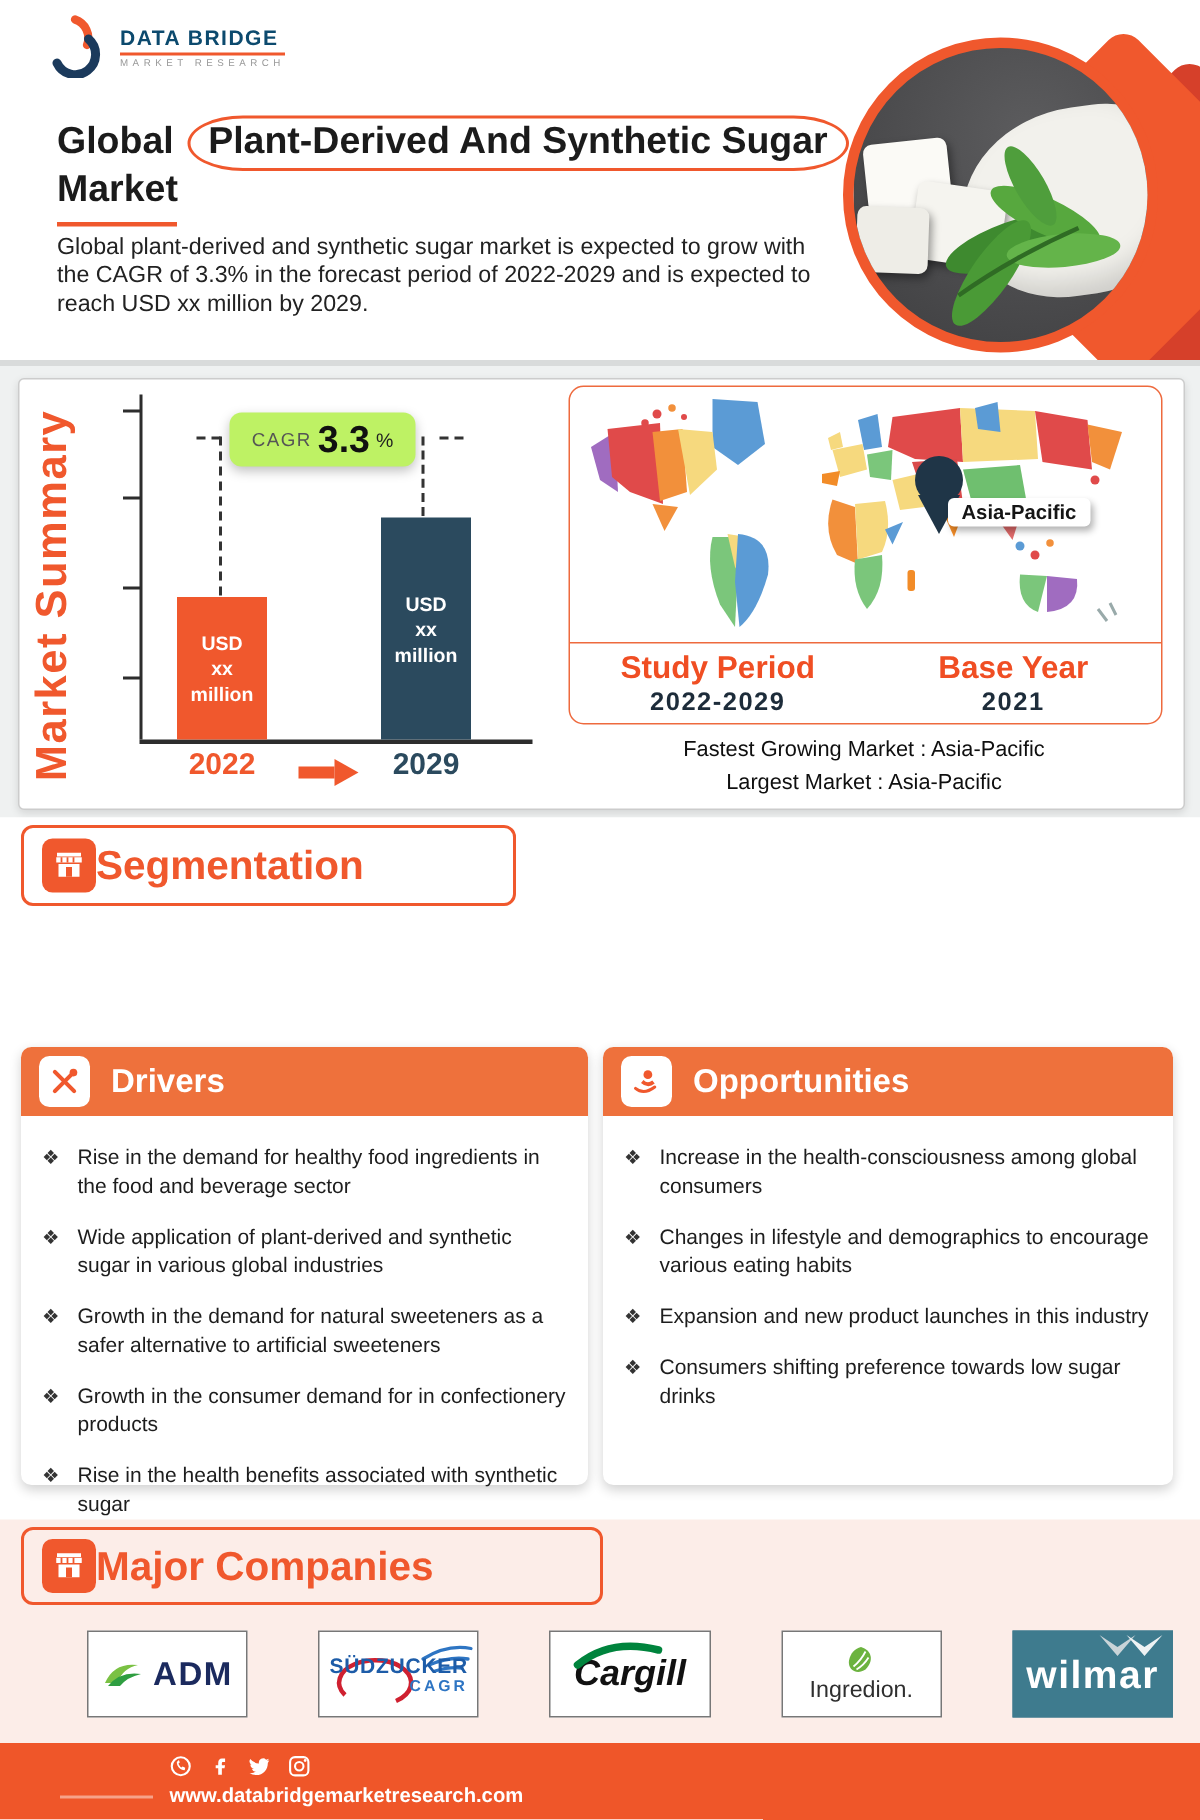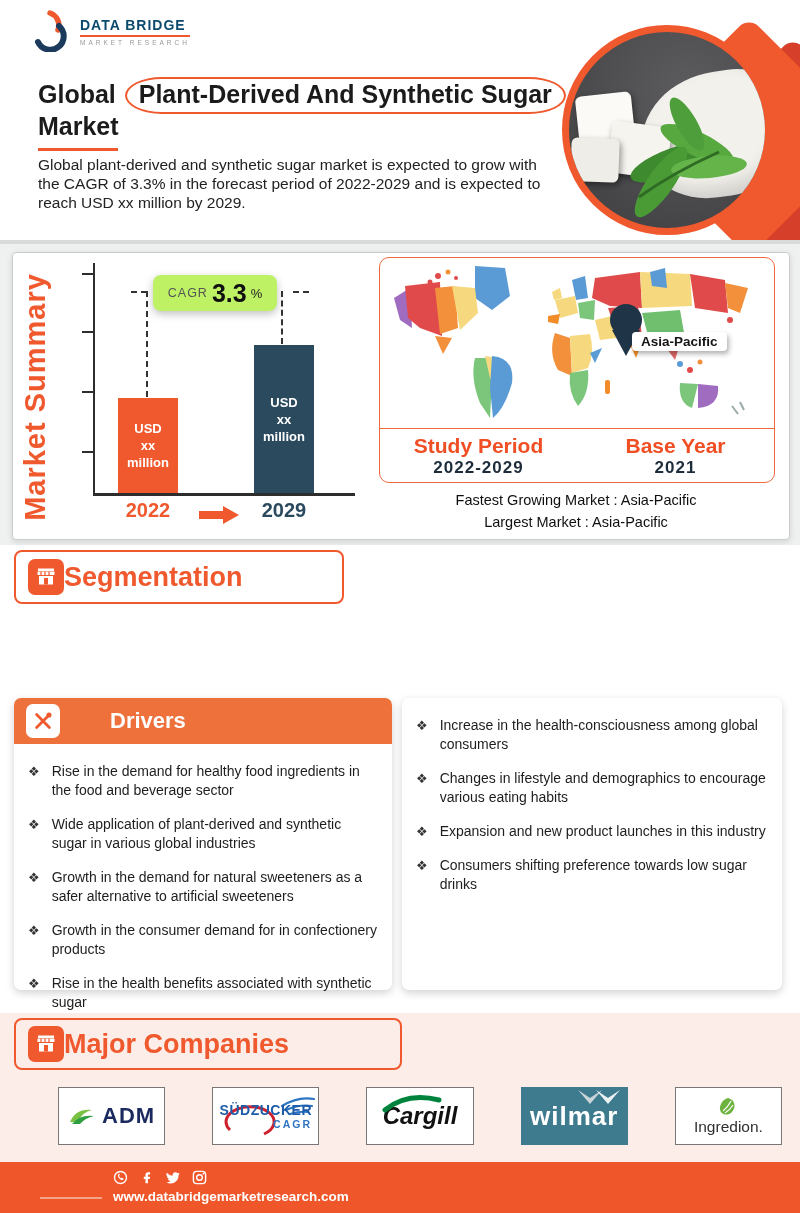--- a/index.html
+++ b/index.html
@@ -79,21 +79,21 @@
   .sec-title{font-size:27px;font-weight:bold;color:#f0582d;}
   .seg-button{position:absolute;left:14px;top:74px;width:398px;height:54px;background:#f0582d;border-radius:10px;
       color:#fff;font-size:23px;font-weight:bold;display:flex;align-items:center;justify-content:center;
       letter-spacing:1px;border:none;cursor:pointer;}
   .panel{position:absolute;top:153px;height:292px;background:#fff;border-radius:7px;
       box-shadow:0 3px 8px rgba(0,0,0,.18);}
   .panel.left{left:14px;width:378px;}
   .panel.right{left:402px;width:380px;}
   .panel-head{height:46px;background:#ee713c;border-radius:7px 7px 0 0;display:flex;align-items:center;gap:14px;padding-left:12px;}
   .icon-tile-white{width:34px;height:34px;background:#fff;border-radius:7px;display:flex;align-items:center;justify-content:center;}
-  .panel-title{font-size:22px;font-weight:bold;color:#fff;margin-left:36px;}
+  .panel-title{font-size:22px;font-weight:bold;color:#fff;}
   .panel-body{padding:18px 14px 0 14px;}
   .item{display:flex;gap:12px;margin-bottom:15px;}
   .bullet{font-size:13px;color:#333;line-height:19px;}
   .item-text{font-size:14px;color:#1d1d1d;line-height:19px;}
 
   
   .companies-section{position:absolute;left:0;top:1013px;width:800px;height:149px;background:#fcede8;}
   .sec-header.comp{left:14px;top:5px;width:372px;height:48px;background:transparent;}
   .logo-row{position:absolute;left:18px;top:74px;width:764px;display:flex;gap:7px;}
   .logo-box{width:147px;height:58px;background:#fff;border:1.5px solid #777;box-sizing:border-box;
@@ -324,20 +324,30 @@
         <span class="item-text">Growth in the consumer demand for in confectionery products</span>
       </div>
       <div class="item">
         <span class="bullet">❖</span>
         <span class="item-text">Rise in the health benefits associated with synthetic sugar</span>
       </div>
     </div>
   </div>
 
   <div class="panel right">
+    <div class="panel-head">
+      <span class="icon-tile-white">
+        <svg width="22" height="22" viewBox="0 0 24 24">
+          <circle cx="13" cy="7" r="3.2" fill="#f0582d"></circle>
+          <path d="M8,13 q5,4.5 10,0.5 l-1.8,-2.2 q-3.5,2.6 -6.4,-0.4 Z" fill="#f0582d"></path>
+          <path d="M4,17 q6,5 14,-1" stroke="#f0582d" stroke-width="2.2" fill="none" stroke-linecap="round"></path>
+        </svg>
+      </span>
+      <span class="panel-title">Opportunities</span>
+    </div>
     <div class="panel-body">
       <div class="item">
         <span class="bullet">❖</span>
         <span class="item-text">Increase in the health-consciousness among global consumers</span>
       </div>
       <div class="item">
         <span class="bullet">❖</span>
         <span class="item-text">Changes in lifestyle and demographics to encourage various eating habits</span>
       </div>
       <div class="item">
@@ -388,37 +398,37 @@
 
     <div class="logo-box">
       <div class="cargill">
         <svg width="80" height="22" viewBox="0 0 80 22">
           <path d="M8,18 Q30,0 62,8" stroke="#00843d" stroke-width="5" fill="none" stroke-linecap="round"></path>
         </svg>
         <span class="txt">Cargill</span>
       </div>
     </div>
 
+    <div class="logo-box">
+      <div class="ingredion">
+        <svg width="24" height="20" viewBox="0 0 24 20">
+          <path d="M12,1 C19,3 21,10 15,16 C9,20 3,16 4,10 C5,5 8,2 12,1 Z" fill="#6cb33f"></path>
+          <path d="M7,14 Q12,10 15,4 M9,16 Q14,13 17,8" stroke="#fff" stroke-width="1.2" fill="none"></path>
+        </svg>
+        <span class="txt">Ingredion.</span>
+      </div>
+    </div>
+
     <div class="logo-box wilmar">
       <div class="wilmar-inner">
         <svg width="42" height="18" viewBox="0 0 42 18">
           <polygon points="0,2 12,10 24,2 12,16" fill="#c9d4d8"></polygon>
           <polygon points="18,2 30,10 42,2 30,16" fill="#eef2f3"></polygon>
         </svg>
         <span class="txt">wilmar</span>
-      </div>
-    </div>
-
-    <div class="logo-box">
-      <div class="ingredion">
-        <svg width="24" height="20" viewBox="0 0 24 20">
-          <path d="M12,1 C19,3 21,10 15,16 C9,20 3,16 4,10 C5,5 8,2 12,1 Z" fill="#6cb33f"></path>
-          <path d="M7,14 Q12,10 15,4 M9,16 Q14,13 17,8" stroke="#fff" stroke-width="1.2" fill="none"></path>
-        </svg>
-        <span class="txt">Ingredion.</span>
       </div>
     </div>
   </div>
 </div>
 
 <div class="footer">
   <div class="social-row">
     <a href="#">
       <svg width="15" height="15" viewBox="0 0 16 16">
         <circle cx="8" cy="8" r="6.4" stroke="#fff" stroke-width="1.5" fill="none"></circle>

